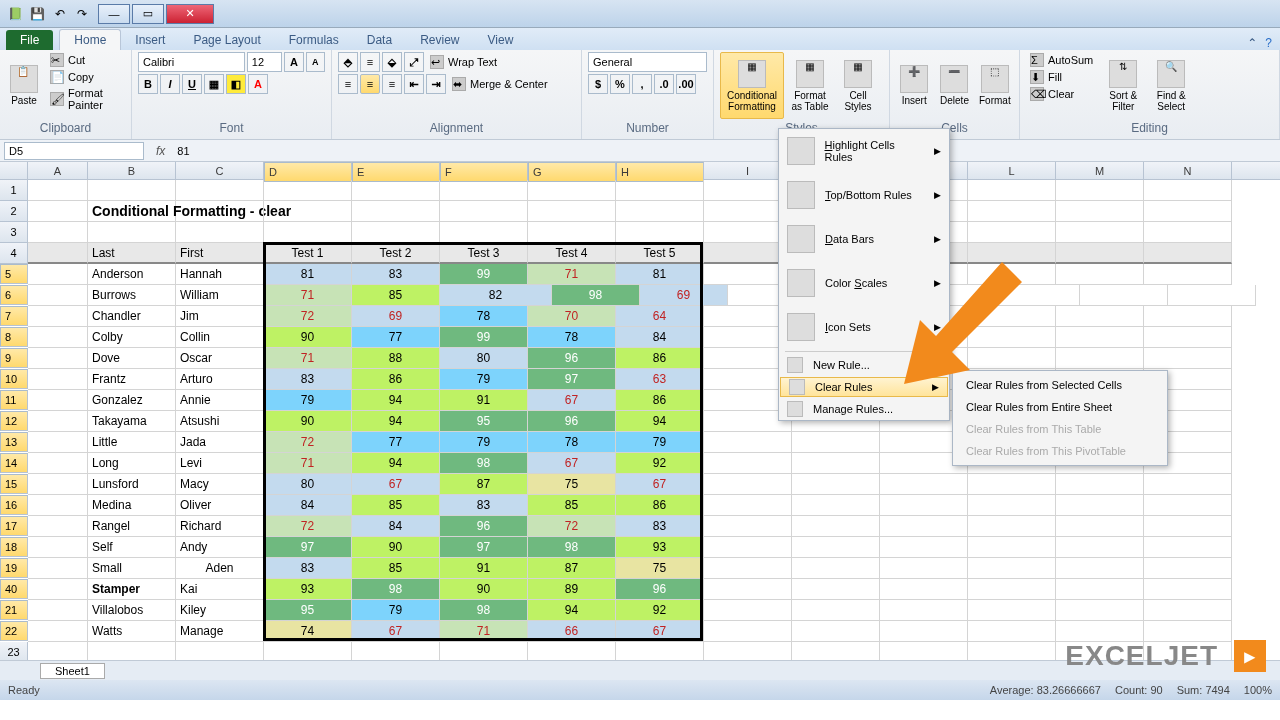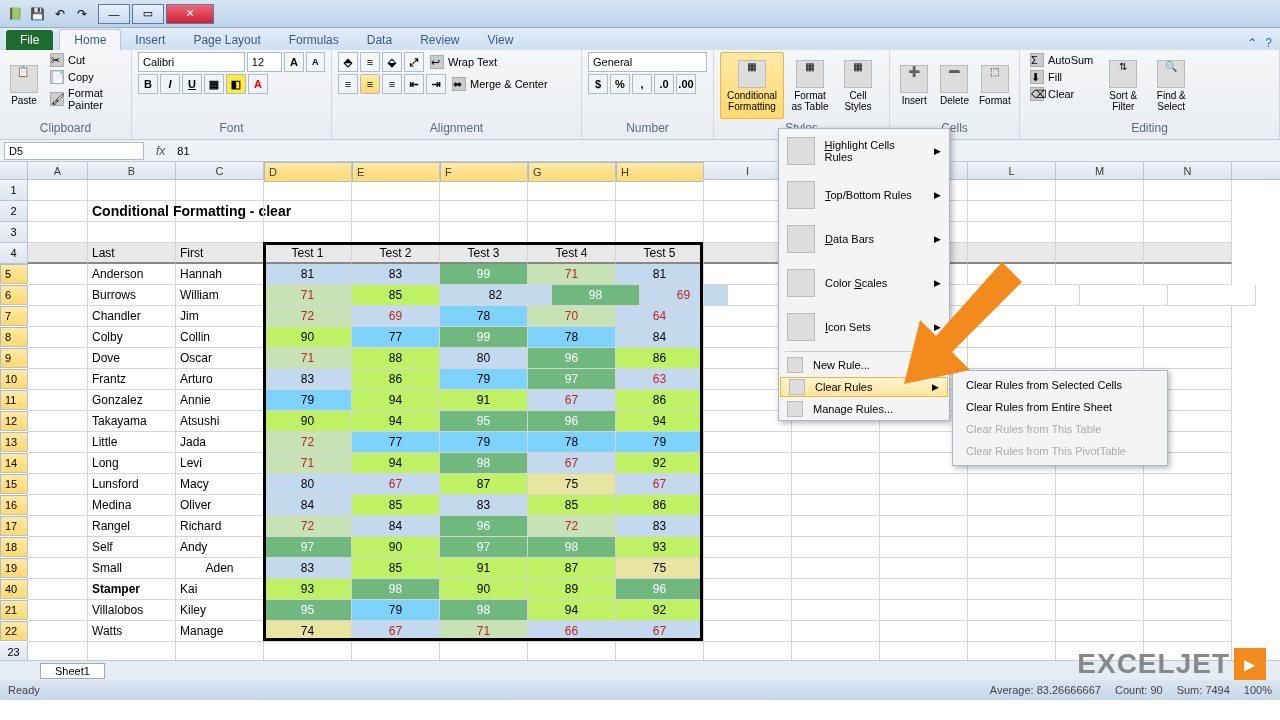--- a/index.html
+++ b/index.html
@@ -72,21 +72,21 @@
 .cfmenu .mitem.small .mico { width: 16px; height: 16px; }
 .cfmenu .mitem .arr { margin-left: auto; font-size: 9px; }
 .cfmenu .sep { height: 1px; background: #ccc; margin: 2px 6px; }
 .cfmenu .mitem.hover { background: linear-gradient(#fff3d1,#ffe49b); border: 1px solid #e8b94a; height: 20px; margin: 1px; align-items: center; }
 
 .submenu { position: absolute; top: 370px; left: 952px; width: 216px; background: #f4f4f4; border: 1px solid #abb7c6; box-shadow: 2px 2px 6px rgba(0,0,0,.3); z-index: 11; padding: 3px; }
 .submenu .sitem { height: 22px; font-size: 11px; padding: 0 10px; display: flex; align-items: center; }
 .submenu .sitem.disabled { color: #aaa; }
 
 .arrow-overlay { position: absolute; top: 262px; left: 892px; z-index: 12; pointer-events: none; }
-.logo { position: absolute; bottom: 40px; right: 14px; font-size: 28px; font-weight: bold; color: #888; letter-spacing: 1px; z-index: 5; display: flex; align-items: center; }
+.logo { position: absolute; bottom: 48px; right: 14px; font-size: 28px; font-weight: bold; color: #888; letter-spacing: 1px; z-index: 5; display: flex; align-items: center; gap: 12px; }
 .logo .sq { width: 32px; height: 32px; background: #f28a1c; margin-left: 4px; display: flex; align-items: center; justify-content: center; color: #fff; font-size: 20px; }
 
 
 .g1{background:#6fb97f;color:#fff}.g2{background:#a3d39c}.g3{background:#c7e3b6}.g4{background:#e8e4a2}
 .b1{background:#bef264}.b2{background:#c3daee}.b3{background:#7dd3fc}
 .r{color:#c02323}
 
 u.accel { text-decoration: underline; }
 </style>
 </head>

